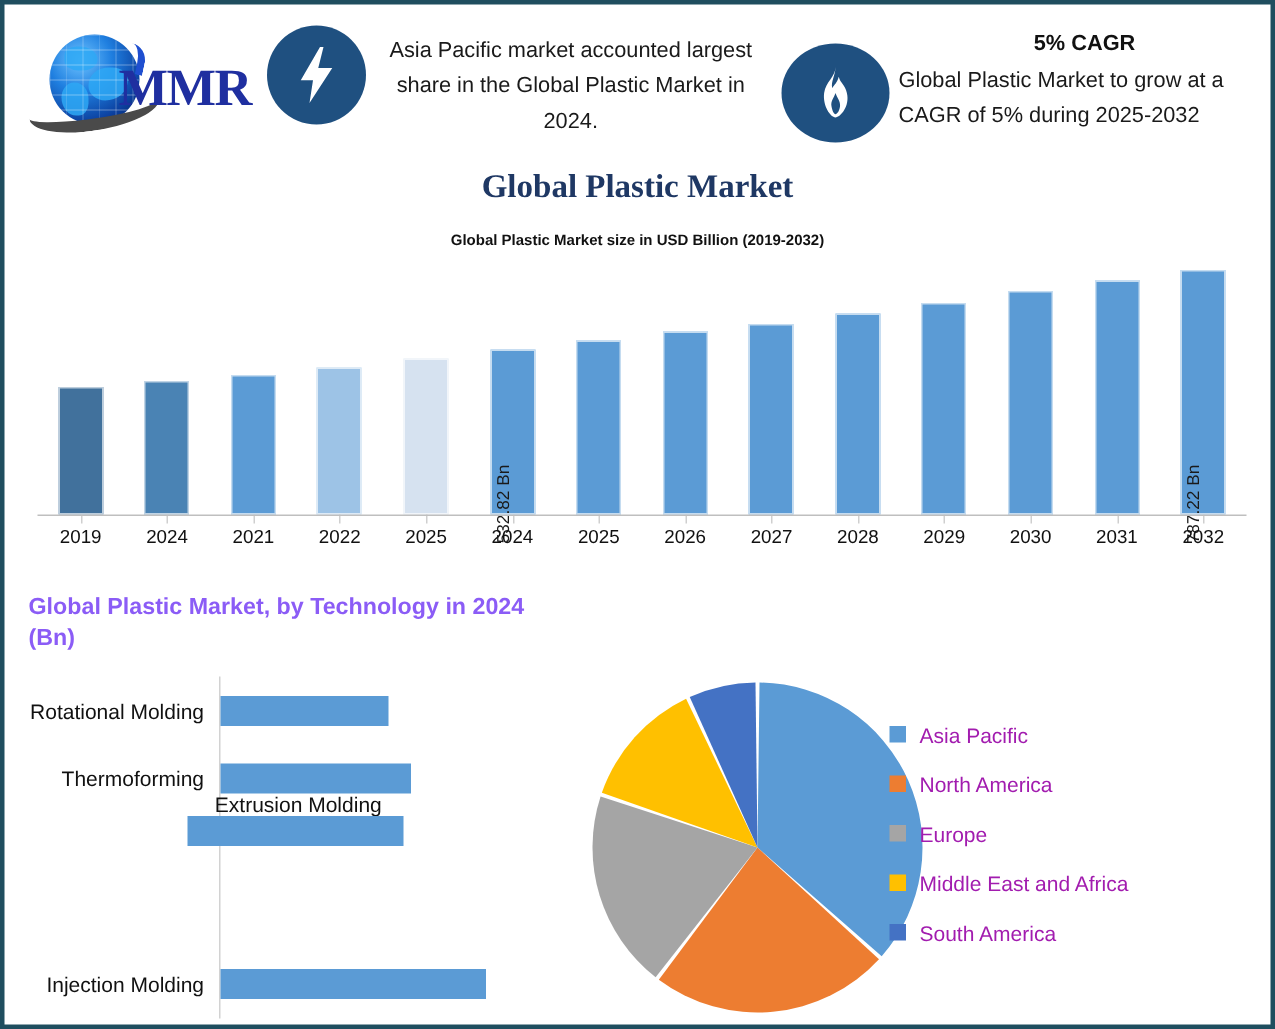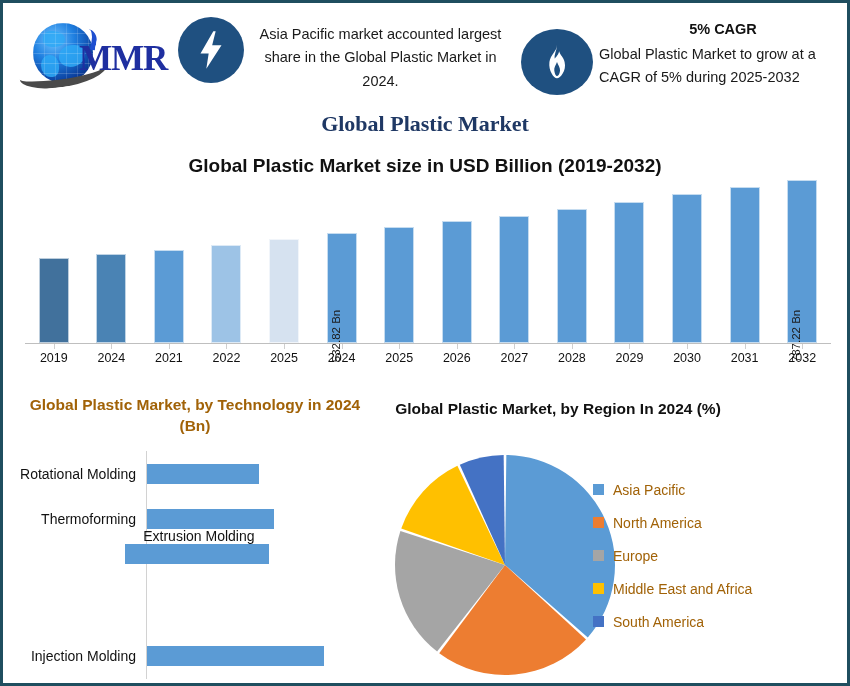--- a/index.html
+++ b/index.html
@@ -89,21 +89,21 @@
 
   
   #main-title {
     position: absolute; left: 0; top: 108px; width: 844px;
     text-align: center;
     font-family: "Liberation Serif", serif;
     font-size: 22px; font-weight: 700; color: #1F3864;
   }
   #chart-subtitle {
     position: absolute; left: 0; top: 152px; width: 844px;
-    text-align: center; font-size: 19px; font-weight: 700; color: #111;
+    text-align: center; font-size: 10px; font-weight: 700; color: #111;
   }
 
   
   #barchart {
     position: absolute; left: 22px; top: 168px;
     width: 806px; height: 196px;
   }
   #bar-plot {
     position: absolute; left: 0; top: 0; right: 0; height: 172px;
   }
@@ -138,21 +138,21 @@
     font-size: 12.5px; color: #111;
   }
 
   
   #techchart {
     position: absolute; left: 6px; top: 392px;
     width: 370px; height: 288px;
   }
   #tech-title {
     position: absolute; left: 10px; top: 0; width: 352px;
-    text-align: center; font-size: 15.5px; font-weight: 700; color: #a16207;
+    font-size: 15.5px; font-weight: 700; color: #8b5cf6;
     line-height: 1.35;
   }
   #tech-plot {
     position: absolute; left: 0; top: 56px; width: 370px; height: 228px;
   }
   #tech-axis {
     position: absolute; left: 137px; top: 0; width: 1px;
     height: 228px; background: #d2d2d2;
   }
   .tech-row {
@@ -181,21 +181,21 @@
   #pie-legend {
     position: absolute; left: 200px; top: 74px;
     width: 250px;
   }
   .legend-item {
     display: flex; align-items: center; height: 33px;
   }
   .legend-swatch {
     width: 11px; height: 11px; margin-right: 9px; flex: 0 0 auto;
   }
-  .legend-label { font-size: 14px; color: #a16207; }
+  .legend-label { font-size: 14px; color: #a21caf; }
 </style>
 </head>
 <body>
 
 <div id="page">
 
   <div id="header">
 
     <div id="logo">
       <div class="globe">
@@ -328,21 +328,20 @@
           <div class="tech-bar" style="width: 144px; background: rgb(91, 155, 213);"></div>
         </div>
         <div class="tech-row" style="top: 182.4px; height: 45.6px;">
           <div class="tech-label">Injection Molding</div>
           <div class="tech-bar" style="width: 177px; background: rgb(91, 155, 213);"></div>
         </div>
       </div>
   </div>
 
   <div id="piechart">
-    <div id="pie-title">Global Plastic Market, by Region In 2024 (%)</div>
     <svg id="pie-svg" width="240" height="230" viewBox="0 0 240 230">
         <path d="M 118 114 L 119.34 4.01 A 110 110 0 0 1 200.79 186.43 Z" fill="#5B9BD5"></path>
         <path d="M 118 114 L 199.00 188.43 A 110 110 0 0 1 52.22 202.17 Z" fill="#ED7D31"></path>
         <path d="M 118 114 L 50.09 200.53 A 110 110 0 0 1 13.39 79.98 Z" fill="#A5A5A5"></path>
         <path d="M 118 114 L 14.25 77.44 A 110 110 0 0 1 70.38 14.84 Z" fill="#FFC000"></path>
         <path d="M 118 114 L 72.82 13.71 A 110 110 0 0 1 116.66 4.01 Z" fill="#4472C4"></path>
       </svg>
     <div id="pie-legend">
         <div class="legend-item">
           <span class="legend-swatch" style="background: rgb(91, 155, 213);"></span>

